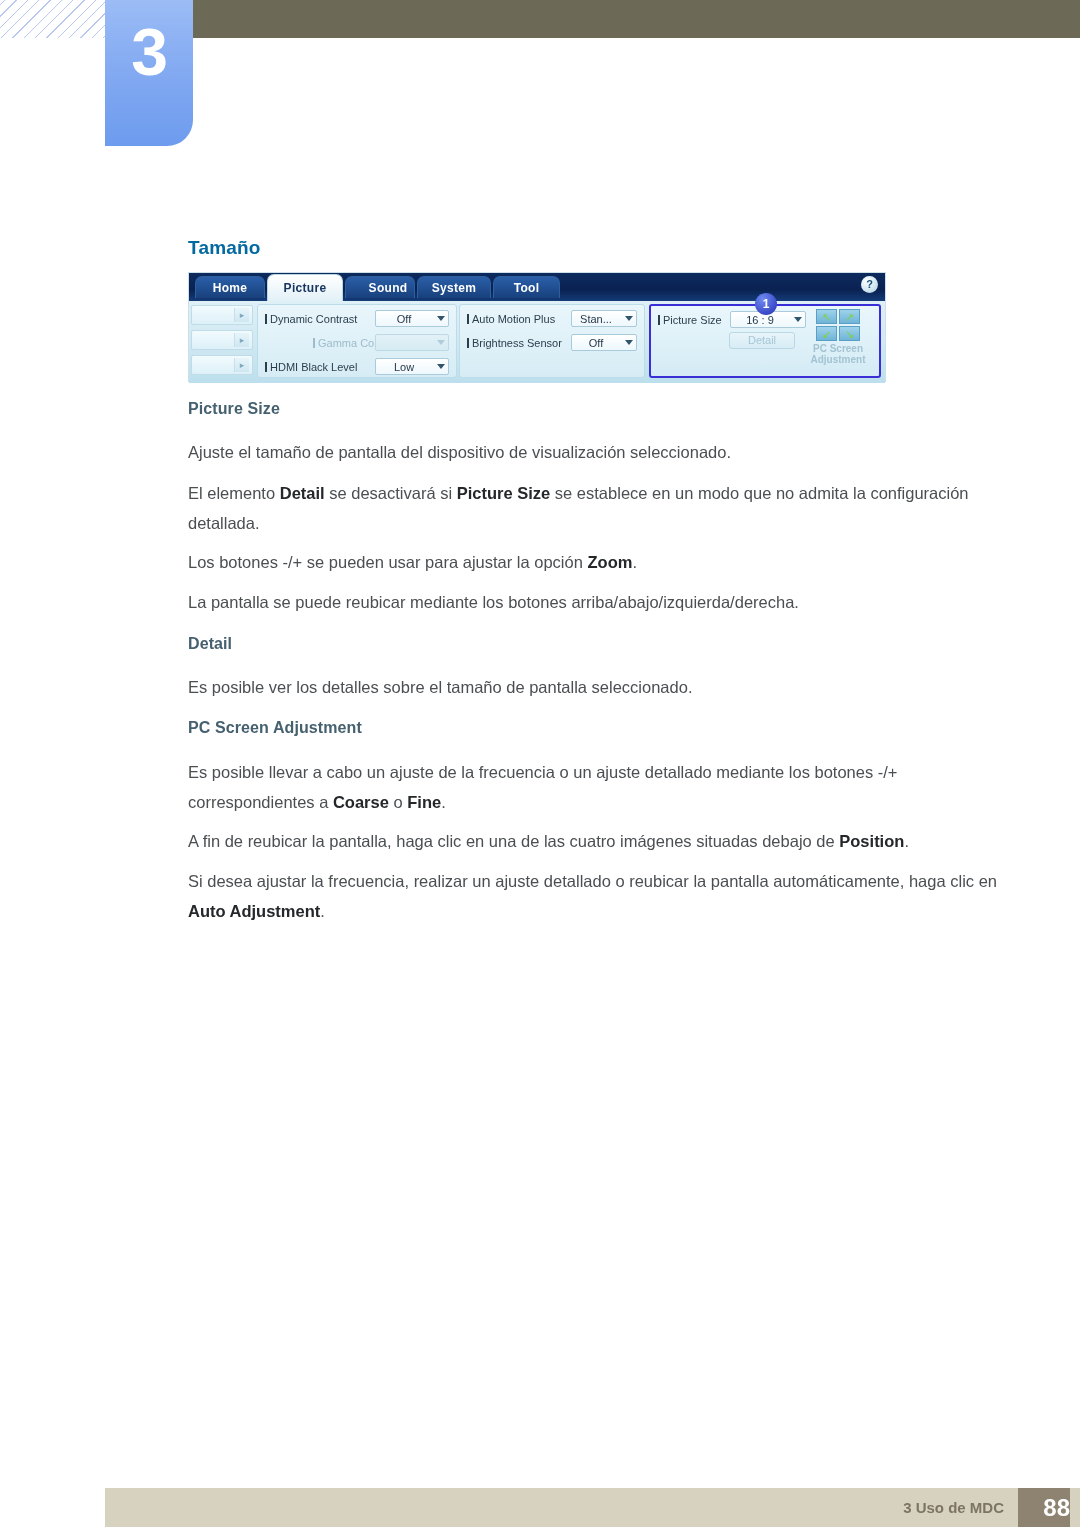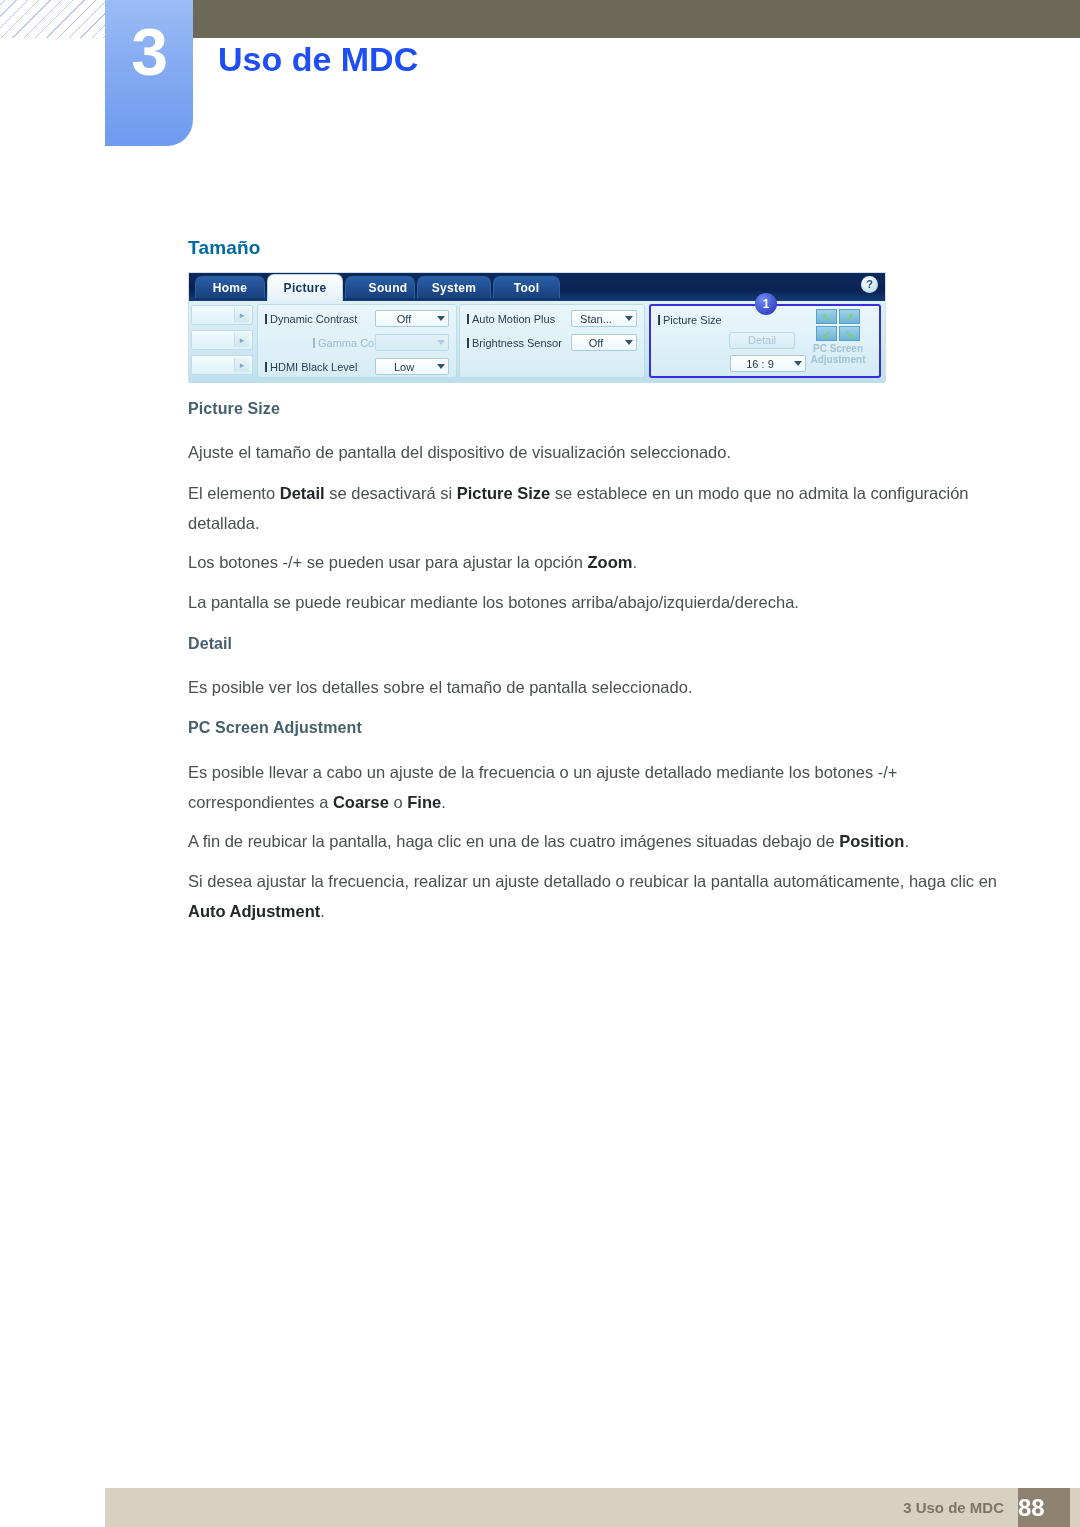--- a/index.html
+++ b/index.html
@@ -367,33 +367,32 @@
   }
   #footer-page {
     position: absolute;
     right: 10px; top: 0;
     width: 52px; height: 39px;
     background: #8e8271;
     color: #ffffff;
     font-size: 24px;
     font-weight: bold;
     line-height: 39px;
-    text-align: left;
+    text-align: right;
   }
 </style>
 </head>
 <body>
 
 <div id="page-header">
   <div id="header-hatch"></div>
   <div id="header-rule"></div>
   <div id="chapter-tab">
     <div id="chapter-number">3</div>
   </div>
-  <div id="chapter-title">Uso de MDC</div>
 </div>
 
 <div id="content">
 
   <div id="section-heading">Tamaño</div>
 
   <div id="mdc-figure">
 
     <div id="mdc-tabbar">
       <div class="mdc-tab" style="left:6px;width:70px;">Home</div>
@@ -455,21 +454,21 @@
           <div class="combo" style="left:104px;width:66px;">
             <div class="combo-value">Off</div>
             <div class="combo-caret"></div>
           </div>
         </div>
       </div>
 
       <div class="mdc-group" id="mdc-group-3">
         <div class="opt-row" style="top:4px;width:150px;">
           <div class="opt-label"><span class="bar"></span><span>Picture Size</span></div>
-          <div class="combo" style="left:72px;width:76px;margin-top:44px;">
+          <div class="combo" style="left:72px;width:76px;">
             <div class="combo-value">16 : 9</div>
             <div class="combo-caret"></div>
           </div>
         </div>
         <div id="mdc-detail-btn">Detail</div>
 
         <div id="mdc-pcsa">
           <div id="pcsa-grid">
             <div class="pcsa-cell">
                 <span>↖</span>

